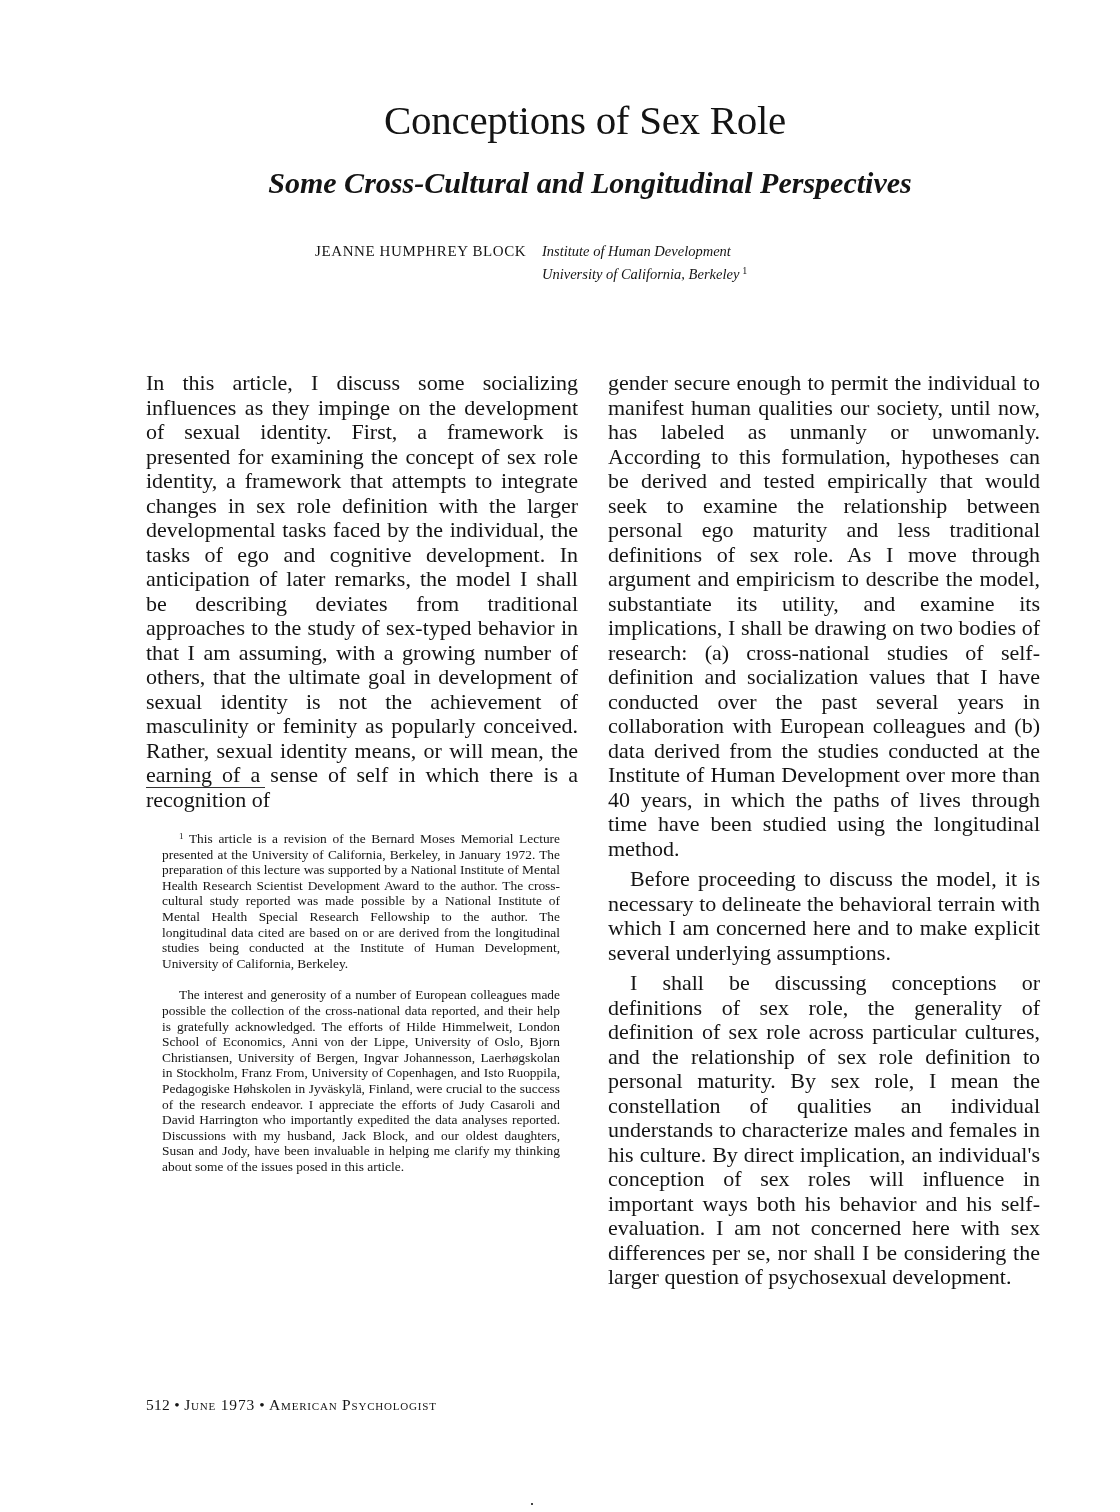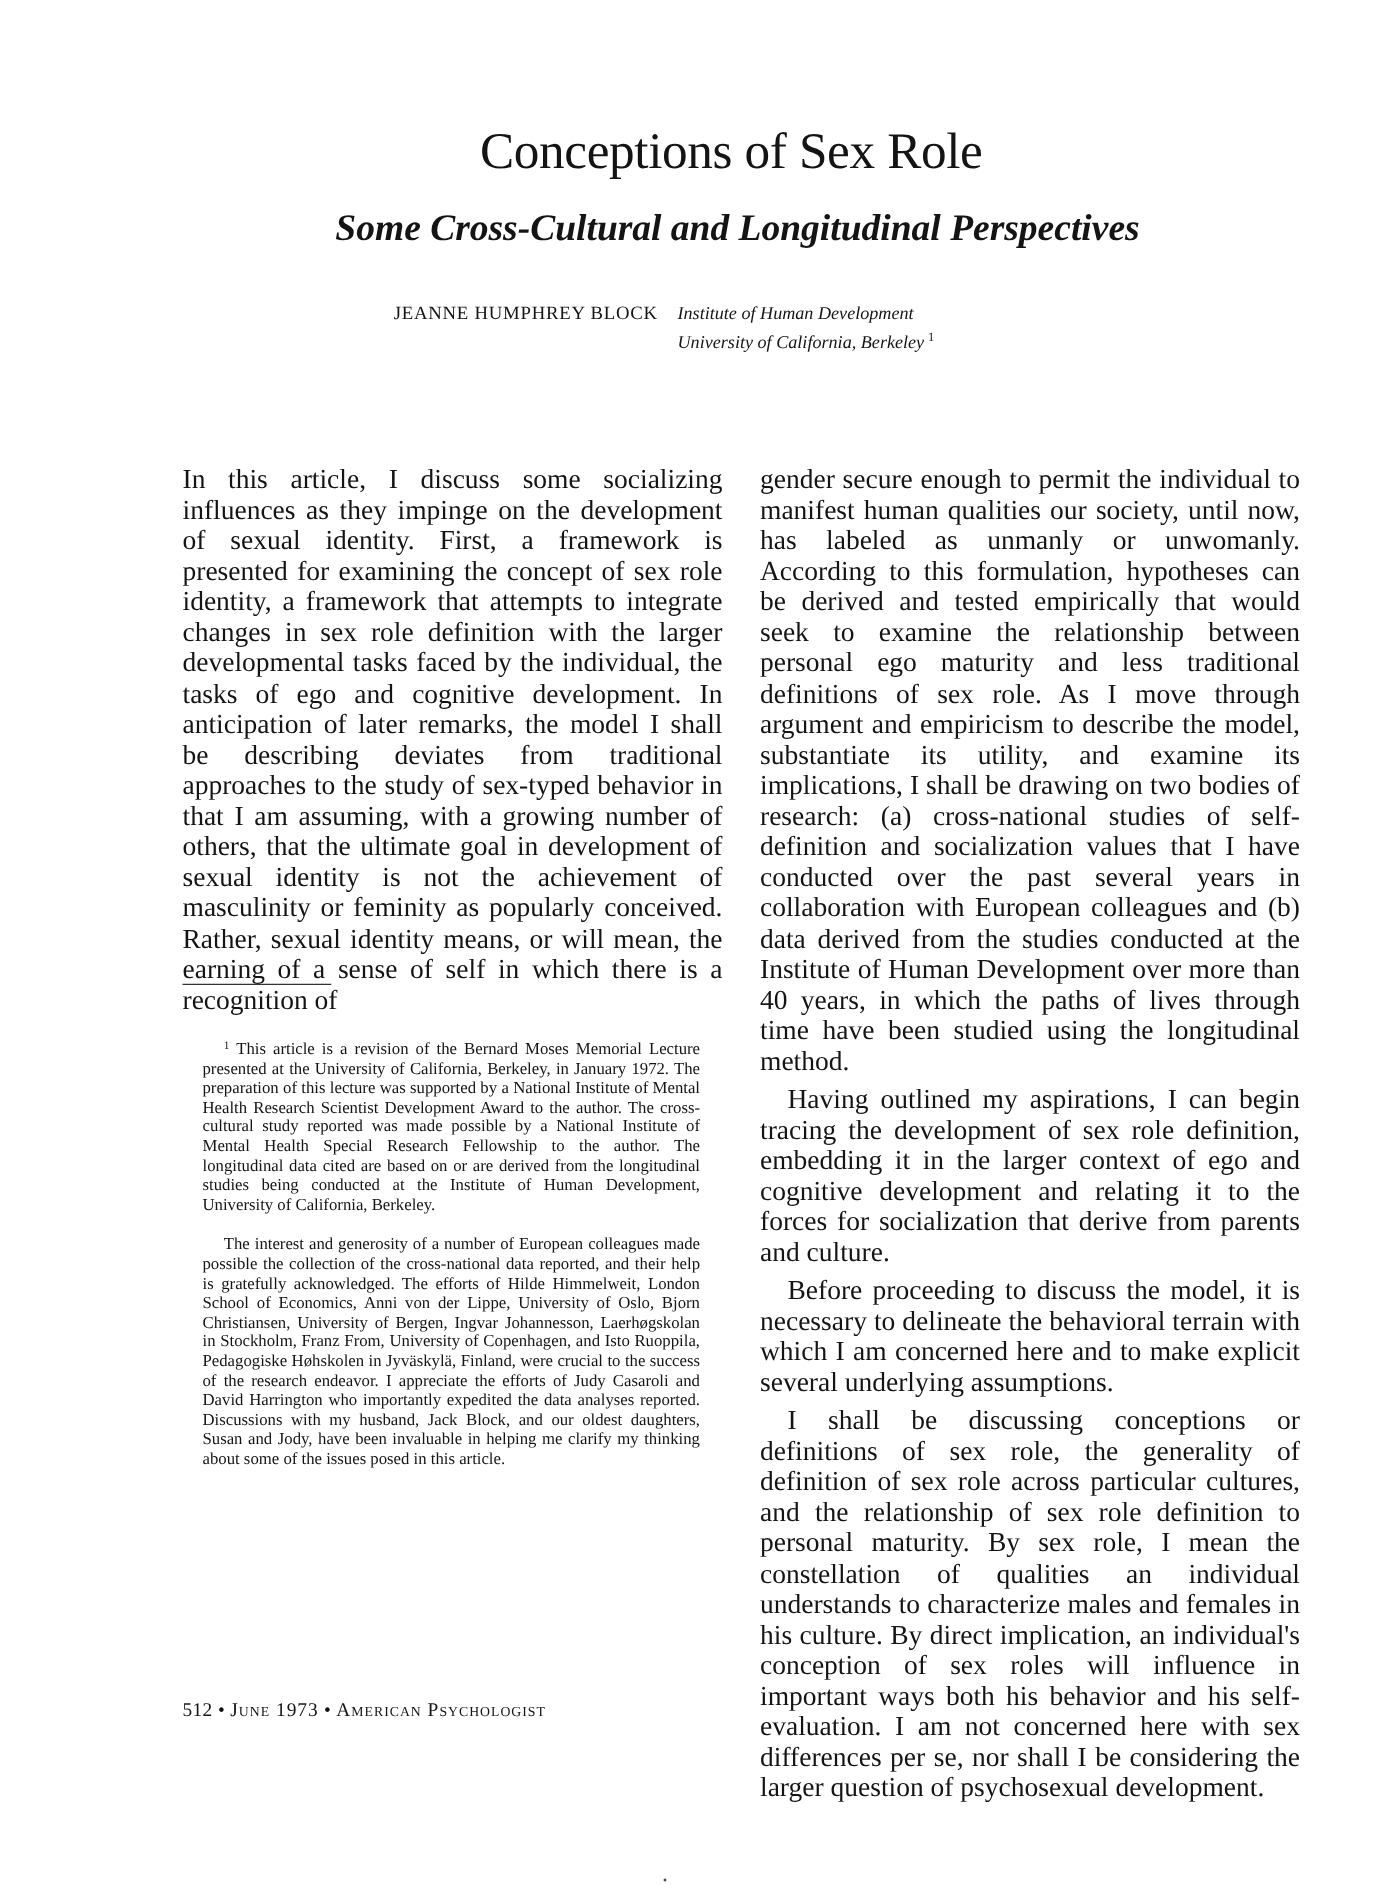--- a/index.html
+++ b/index.html
@@ -41,21 +41,21 @@
       border-top: 1px solid #333;
     }
     .footnotes {
       position: absolute; left: 146px; top: 813px; width: 430px;
       font-size: 13.4px; line-height: 15.6px; text-align: justify;
     }
     .footnotes p { margin: 16px; text-indent: 17px; }
     .footnotes sup { font-size: 9px; vertical-align: 4px; }
 
     .footer {
-      position: absolute; left: 146px; top: 1360px; font-size: 15.5px; white-space: nowrap;
+      position: absolute; left: 146px; top: 1396px; font-size: 15.5px; white-space: nowrap;
       letter-spacing: 0.3px;
     }
     .footer .sc { font-variant: small-caps; letter-spacing: 0.8px; }
     .bottom-dot {
       position: absolute; left: 531px; top: 1503px; width: 2px; height: 2px; background: #444;
     }
   </style>
 </head>
 <body>
 
@@ -69,21 +69,20 @@
     <span>University of California, Berkeley</span><sup>1</sup>
   </span>
 </div>
 
 <div class="col col-left">
   <p>In this article, I discuss some socializing influences as they impinge on the development of sexual identity.  First, a framework is presented for examining the concept of sex role identity, a framework that attempts to integrate changes in sex role definition with the larger developmental tasks faced by the individual, the tasks of ego and cognitive development.  In anticipation of later remarks, the model I shall be describing deviates from traditional approaches to the study of sex-typed behavior in that I am assuming, with a growing number of others, that the ultimate goal in development of sexual identity is not the achievement of masculinity or feminity as popularly conceived.  Rather, sexual identity means, or will mean, the earning of a sense of self in which there is a recognition of</p>
 </div>
 
 <div class="col col-right">
   <p>gender secure enough to permit the individual to manifest human qualities our society, until now, has labeled as unmanly or unwomanly.  According to this formulation, hypotheses can be derived and tested empirically that would seek to examine the relationship between personal ego maturity and less traditional definitions of sex role.  As I move through argument and empiricism to describe the model, substantiate its utility, and examine its implications, I shall be drawing on two bodies of research: (a) cross-national studies of self-definition and socialization values that I have conducted over the past several years in collaboration with European colleagues and (b) data derived from the studies conducted at the Institute of Human Development over more than 40 years, in which the paths of lives through time have been studied using the longitudinal method.</p>
-  <p class="indent">Having outlined my aspirations, I can begin tracing the development of sex role definition, embedding it in the larger context of ego and cognitive development and relating it to the forces for socialization that derive from parents and culture.</p>
   <p class="indent">Before proceeding to discuss the model, it is necessary to delineate the behavioral terrain with which I am concerned here and to make explicit several underlying assumptions.</p>
   <p class="indent">I shall be discussing conceptions or definitions of sex role, the generality of definition of sex role across particular cultures, and the relationship of sex role definition to personal maturity.  By sex role, I mean the constellation of qualities an individual understands to characterize males and females in his culture.  By direct implication, an individual's conception of sex roles will influence in important ways both his behavior and his self-evaluation.  I am not concerned here with sex differences per se, nor shall I be considering the larger question of psychosexual development.</p>
 </div>
 
 <div class="fn-rule"></div>
 
 <div class="footnotes">
   <p><sup>1</sup> <span>This article is a revision of the Bernard Moses Memorial Lecture presented at the University of California, Berkeley, in January 1972.  The preparation of this lecture was supported by a National Institute of Mental Health Research Scientist Development Award to the author.  The cross-cultural study reported was made possible by a National Institute of Mental Health Special Research Fellowship to the author.  The longitudinal data cited are based on or are derived from the longitudinal studies being conducted at the Institute of Human Development, University of California, Berkeley.</span></p>
   <p>The interest and generosity of a number of European colleagues made possible the collection of the cross-national data reported, and their help is gratefully acknowledged. The efforts of Hilde Himmelweit, London School of Economics, Anni von der Lippe, University of Oslo, Bjorn Christiansen, University of Bergen, Ingvar Johannesson, Laerhøgskolan in Stockholm, Franz From, University of Copenhagen, and Isto Ruoppila, Pedagogiske Høhskolen in Jyväskylä, Finland, were crucial to the success of the research endeavor.  I appreciate the efforts of Judy Casaroli and David Harrington who importantly expedited the data analyses reported.  Discussions with my husband, Jack Block, and our oldest daughters, Susan and Jody, have been invaluable in helping me clarify my thinking about some of the issues posed in this article.</p>
 </div>

